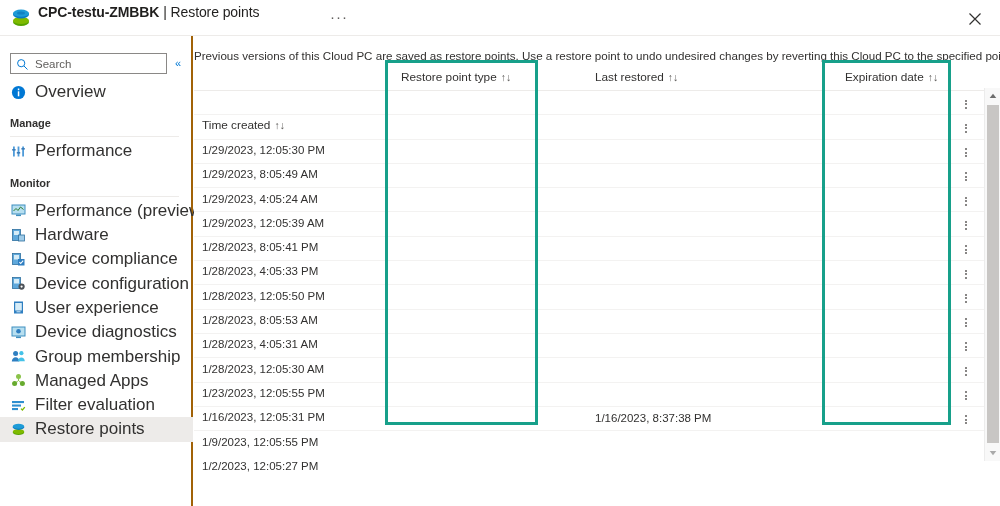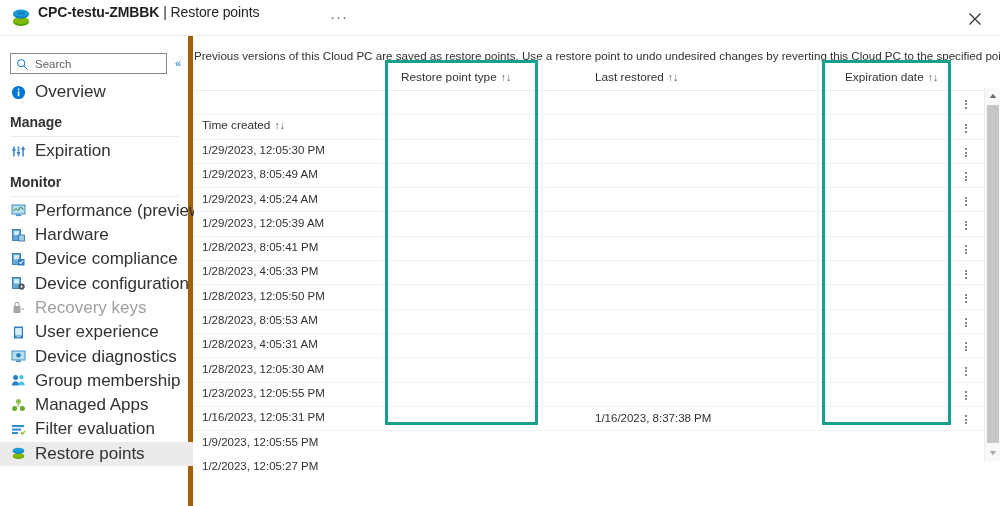--- a/index.html
+++ b/index.html
@@ -42,21 +42,21 @@
 
   
   .title-divider {
     position:absolute; left:0; top:35px; width:1000px; height:1px;
     background:#edebe9;
   }
 
   
   .leftnav {
     position:absolute; left:0; top:36px; width:193px; height:470px;
-    background:#fff; border-right:5px solid #a16207;
+    background:#fff; border-right:2px solid #a16207;
   }
   .search-wrap {
     position:absolute; left:10px; top:17px; width:157px; height:21px;
     border:1px solid #8a8886; background:#fff;
   }
   .search-icon {
     position:absolute; left:5px; top:3px; width:13px; height:13px;
   }
   .search-input {
     position:absolute; left:22px; top:0; width:130px; height:19px;
@@ -81,21 +81,21 @@
   }
   .nav-item .ni-label {
     font-size:17px; color:#323130; white-space:nowrap;
   }
   .nav-item.selected { background:#edebe9; }
   .nav-item.disabled .ni-label { color:#a19f9d; }
   .nav-group {
     padding-left:10px; padding-top:9px; padding-bottom:2px;
   }
   .nav-group .ng-label {
-    font-size:14px; font-weight:700; color:#323130;text-align:center;
+    font-size:11px; font-weight:700; color:#323130;text-align:center;
   }
   .nav-group-rule {
     margin:3px 14px 2px 10px; height:1px; background:#edebe9;
   }
 
   
   .main {
     position:absolute; left:194px; top:36px; width:806px; height:470px;
     background:#fff;
   }
@@ -226,21 +226,21 @@
         <span class="ni-icon">
           <svg width="15" height="15" viewBox="0 0 15 15">
             <rect x="2" y="2.5" width="1.8" height="10" fill="#4f9bd9"></rect>
             <rect x="1.2" y="5" width="3.4" height="1.6" fill="#3b7cb8"></rect>
             <rect x="6.6" y="2.5" width="1.8" height="10" fill="#4f9bd9"></rect>
             <rect x="5.8" y="8" width="3.4" height="1.6" fill="#3b7cb8"></rect>
             <rect x="11.2" y="2.5" width="1.8" height="10" fill="#4f9bd9"></rect>
             <rect x="10.4" y="4" width="3.4" height="1.6" fill="#3b7cb8"></rect>
           </svg>
         </span>
-        <span class="ni-label">Expiration</span>
+        <span class="ni-label">Performance</span>
       </div>
 
       <div class="nav-group">
         <span class="ng-label">Monitor</span>
       </div>
       <div class="nav-group-rule"></div>
 
       <div class="nav-item">
         <span class="ni-icon">
           <svg width="15" height="15" viewBox="0 0 15 15">
@@ -282,30 +282,20 @@
             <rect x="1.5" y="1.5" width="8" height="11" fill="#5fa8db" stroke="#2f6f9e" stroke-width="0.8"></rect>
             <rect x="3" y="3" width="5" height="4.5" fill="#d6ecf7"></rect>
             <circle cx="10.6" cy="10.6" r="3.1" fill="#4b5157"></circle>
             <circle cx="10.6" cy="10.6" r="1.1" fill="#fff"></circle>
           </svg>
         </span>
         <span class="ni-label">Device configuration</span>
       </div>
 
 
-      <div class="nav-item disabled">
-        <span class="ni-icon">
-          <svg width="15" height="15" viewBox="0 0 15 15">
-            <rect x="2.5" y="6" width="7" height="7" rx="0.8" fill="#a6a6a6"></rect>
-            <path d="M4.2 6 V4.3 a1.9 1.9 0 0 1 3.8 0 V6" stroke="#a6a6a6" stroke-width="1.1" fill="none"></path>
-            <path d="M10 9 L13 9 M11.8 7.6 L13.2 9 L11.8 10.4" stroke="#bdbdbd" stroke-width="0.9" fill="none"></path>
-          </svg>
-        </span>
-        <span class="ni-label">Recovery keys</span>
-      </div>
 
       <div class="nav-item">
         <span class="ni-icon">
           <svg width="15" height="15" viewBox="0 0 15 15">
             <rect x="3" y="1.5" width="9" height="12" fill="#2f7fc1"></rect>
             <rect x="4.2" y="3" width="6.6" height="7.5" fill="#d6ecf7"></rect>
             <rect x="5.5" y="11.3" width="4" height="1" fill="#d6ecf7"></rect>
           </svg>
         </span>
         <span class="ni-label">User experience</span>

